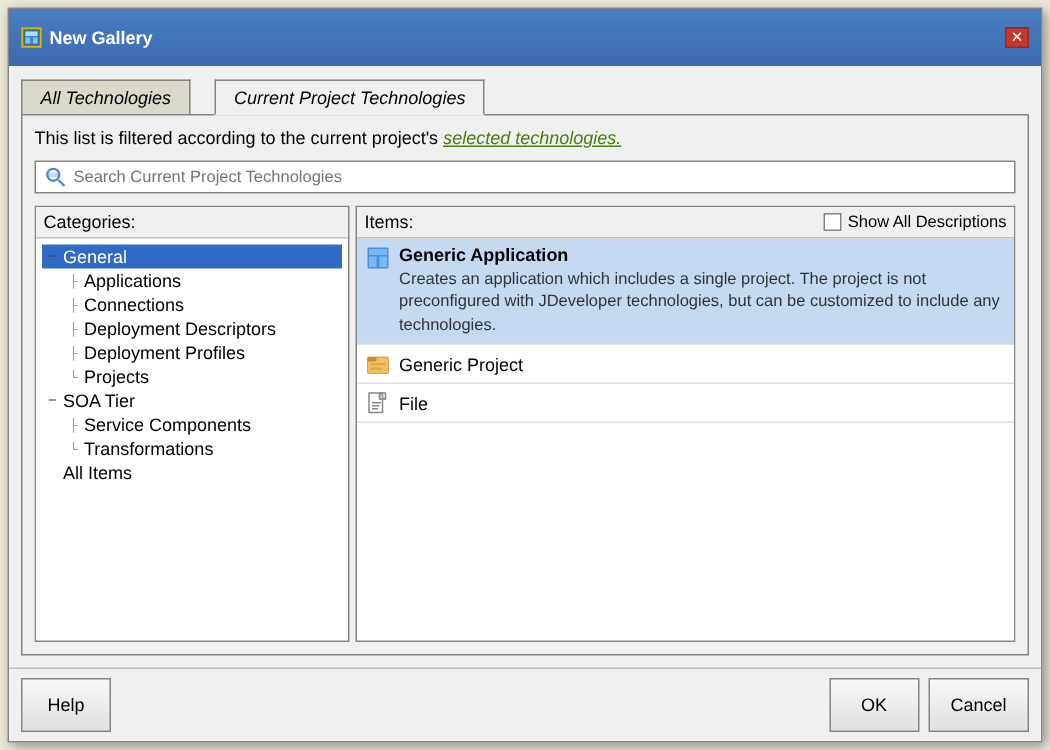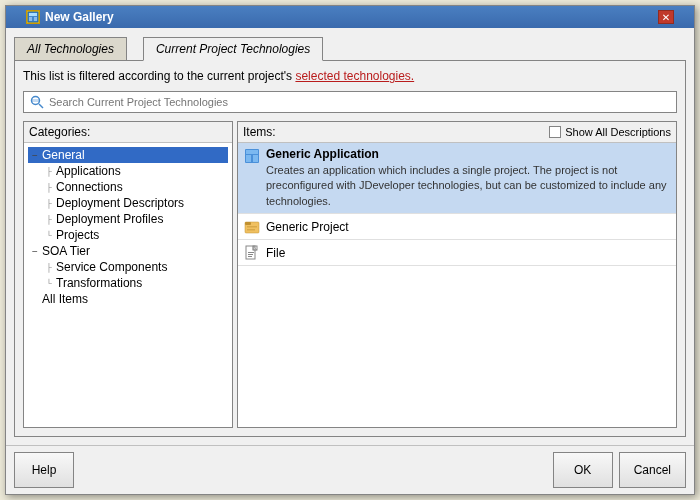--- a/index.html
+++ b/index.html
@@ -21,25 +21,25 @@
       background: #f0f0f0;
       border: 1px solid #848484;
       box-shadow: 2px 2px 8px rgba(0,0,0,0.4);
       display: flex;
       flex-direction: column;
     }
 
     .title-bar {
       background: linear-gradient(to bottom, #4a7fc1 0%, #3a6aad 100%);
       color: white;
-      padding: 4px 20px;
+      padding: 4px 8px;
       display: flex;
       align-items: center;
       justify-content: space-between;
-      height: 22px;
+      height: 38px;
       flex-shrink: 0;
       gap: 32px;
     }
 
     .title-bar-left {
       display: flex;
       align-items: center;
       gap: 5px;
       font-size: 12px;
       font-weight: bold;
@@ -118,21 +118,22 @@
     }
 
     .filter-text {
       font-size: 12px;
       margin-bottom: 8px;
       color: #000;
       flex-shrink: 0;
     }
 
     .filter-text a {
-      color: #b91c1c;
+      color: #4d7c0f;
+      font-style: italic;
     }
 
     .search-bar {
       display: flex;
       align-items: center;
       border: 1px solid #848484;
       background: white;
       padding: 2px 6px;
       margin-bottom: 8px;
       height: 22px;

